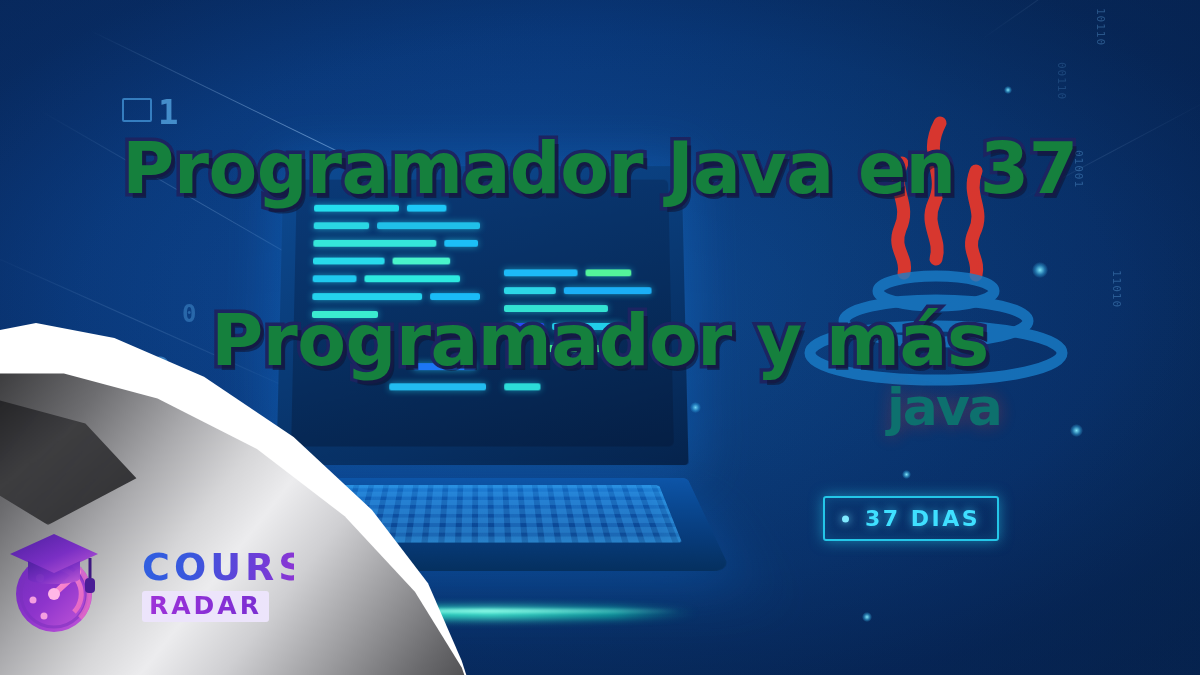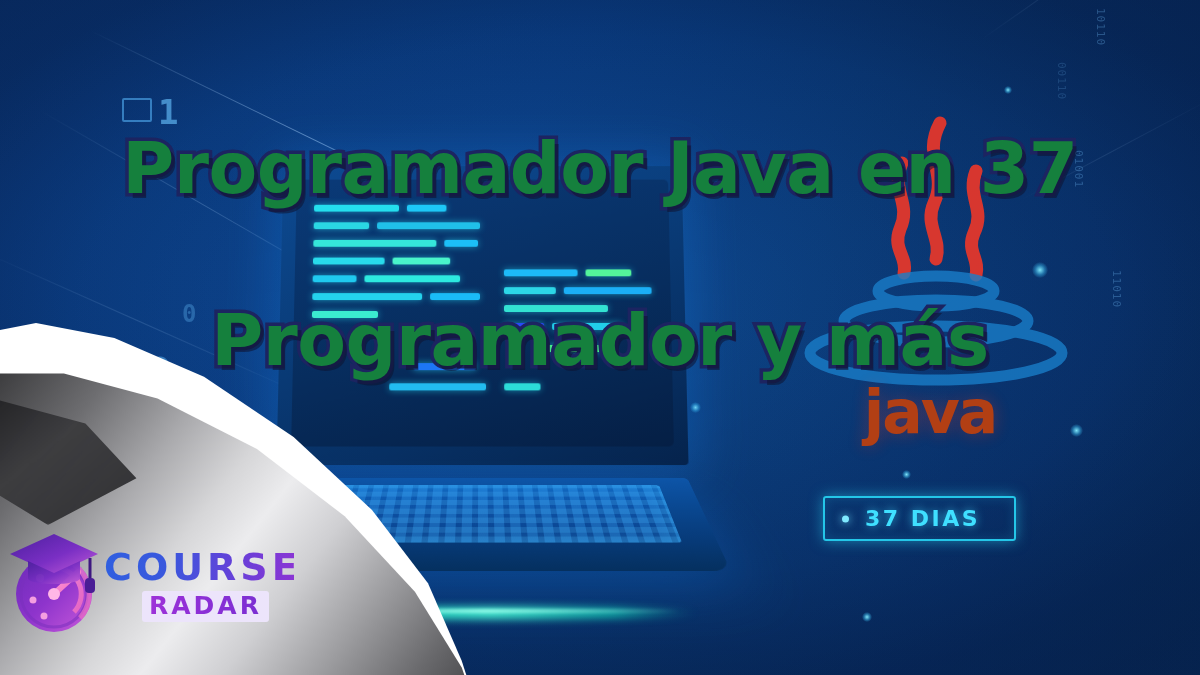--- a/index.html
+++ b/index.html
@@ -113,33 +113,33 @@
   }
   .edgeglow2{
     position:absolute; left:40px; bottom:2px; width:390px; height:4px;
     background:linear-gradient(90deg,rgba(80,255,225,0) 0%,rgba(150,255,235,0.9) 50%,rgba(80,255,225,0) 100%);
     filter:blur(1.5px);
   }
 
   
   .javalogo{ position:absolute; left:790px; top:105px; width:290px; height:360px; }
   .javaword{
-    position:absolute; left:10px; top:272px; width:260px;
+    position:absolute; left:24px; top:272px; width:260px;
     text-align:center;
     font-family:"DejaVu Sans", sans-serif;
-    font-size:60px; font-weight:700; letter-spacing:-2px;
-    color:#c2410c;
+    font-size:52px; font-weight:700; letter-spacing:-2px;
+    color:#0f766e;
     opacity:.92;
     text-shadow:0 0 18px rgba(235,55,40,0.35);
   }
 
   
   .badge{
     position:absolute; left:823px; top:496px;
-    padding:8px 34px 8px 40px;
+    padding:8px 17px 8px 40px;
     border:2.5px solid #24c6e8;
     border-radius:3px;
     box-shadow:0 0 14px rgba(40,200,235,0.55), inset 0 0 12px rgba(40,200,235,0.18);
   }
   .badge-text{
     font-family:"DejaVu Sans", sans-serif;
     font-size:22px; font-weight:700; letter-spacing:2.5px;
     color:#3fe0ff;
     text-shadow:0 0 10px rgba(60,220,255,0.75);
   }
@@ -202,20 +202,21 @@
   .brand{ position:absolute; left:8px; top:524px; width:290px; height:120px; }
   .brand-mark{ position:absolute; left:0; top:4px; width:92px; height:108px; }
   .brand-text{ position:absolute; left:96px; top:22px; width:190px; }
   .brand-courses{
     font-family:"DejaVu Sans", sans-serif;
     font-size:38px; font-weight:700; letter-spacing:4px;
     background:linear-gradient(95deg,#2f5fe0 0%,#3a57dd 34%,#6a3fd8 72%,#8b35d4 100%);
     -webkit-background-clip:text; background-clip:text;
     color:transparent;
     line-height:42px;
+    margin-left:38px;
   }
   .brand-radar-wrap{
     display:inline-block;
     margin-left:38px; margin-top:3px;
     background:#ece4fb;
     border-radius:3px;
     padding:1px 7px 2px 7px;
   }
   .brand-radar{
     font-family:"DejaVu Sans", sans-serif;

